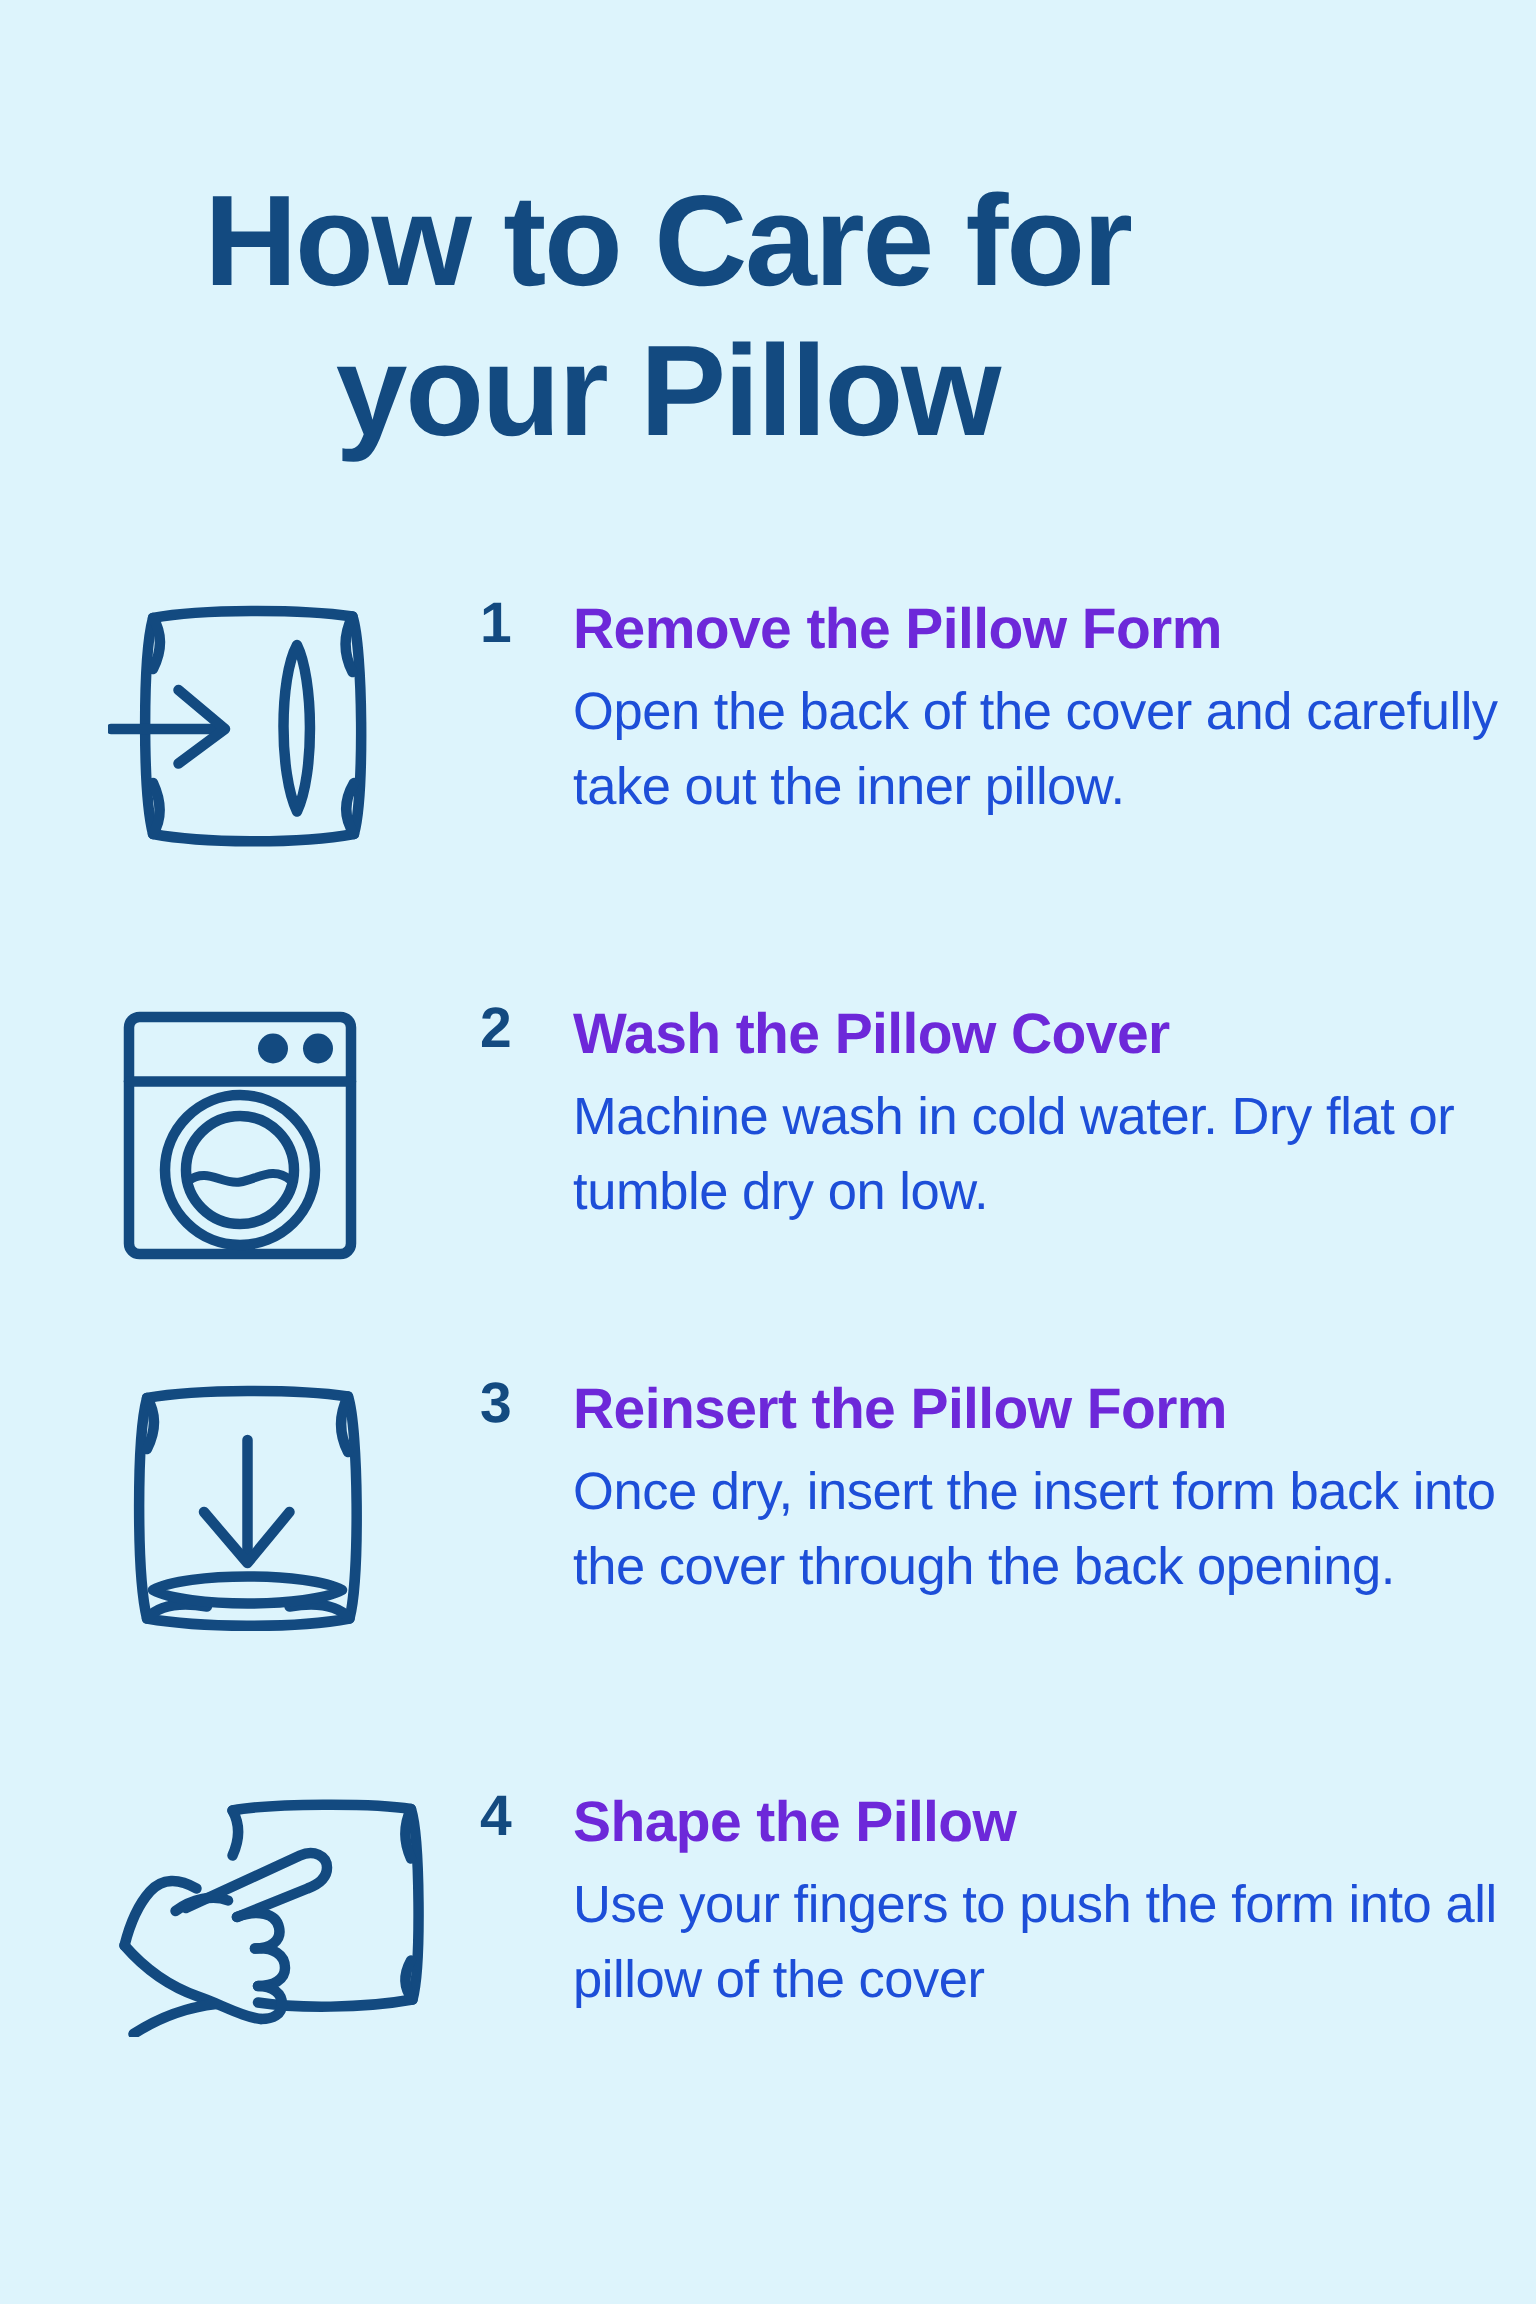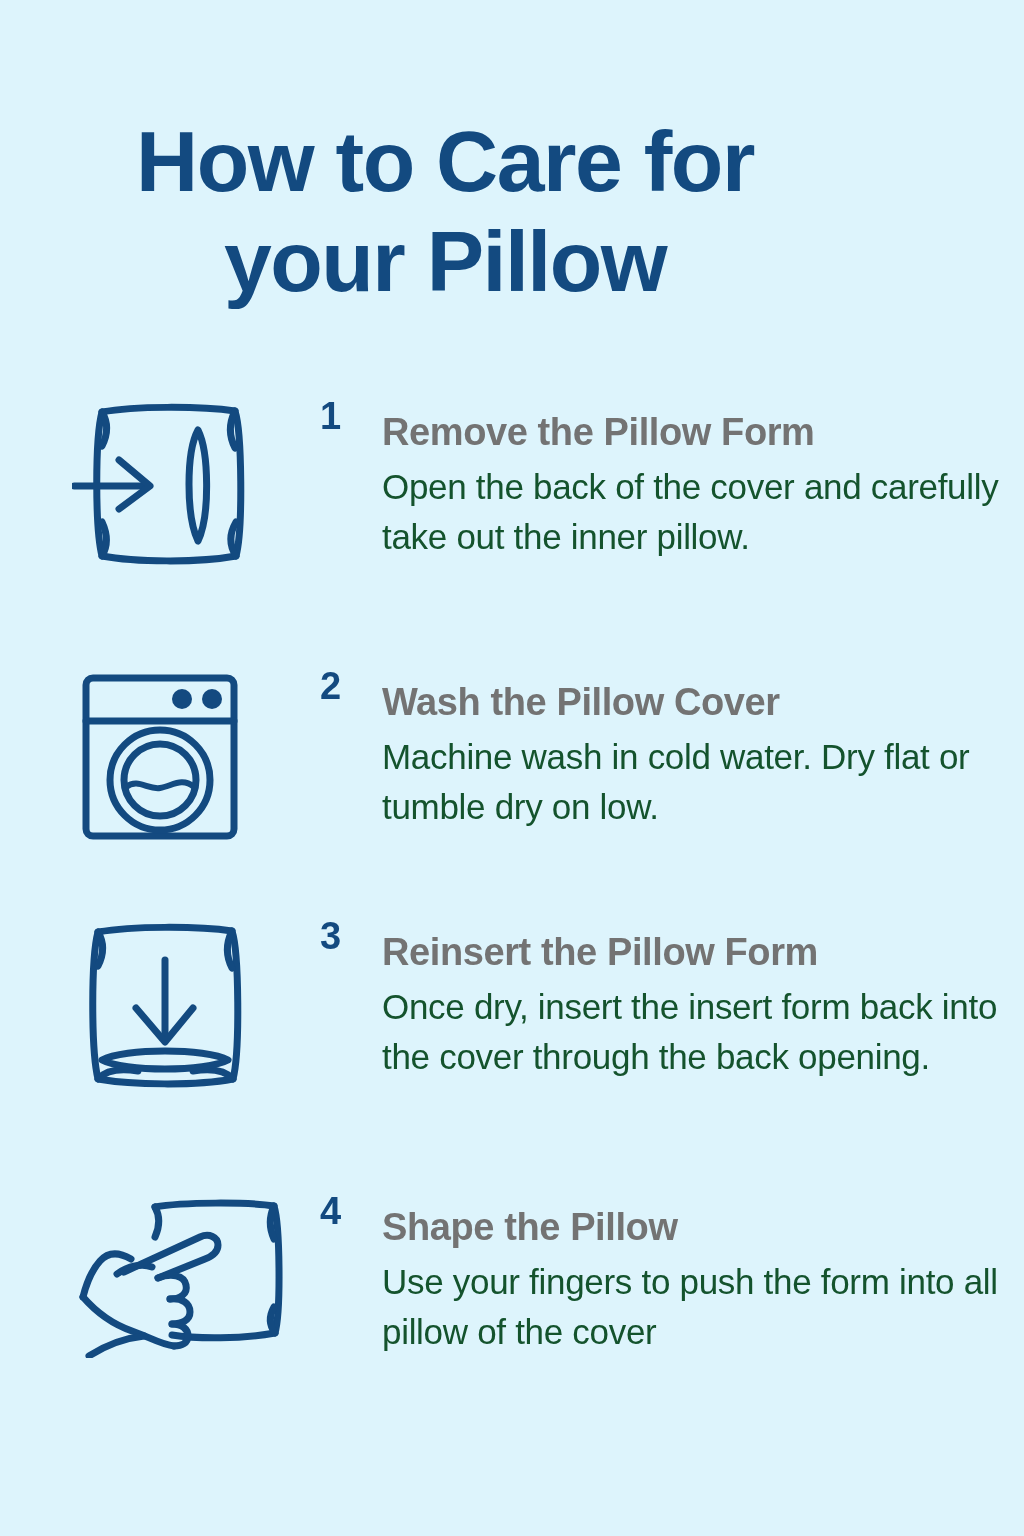--- a/index.html
+++ b/index.html
@@ -92,30 +92,30 @@
     line-height: 48px;
     color: #134a80;
   }
   .step-text {
     flex: 1 1 auto;
   }
   .step-heading {
     font-size: 38px;
     font-weight: bold;
     line-height: 48px;
-    color: #737373;
+    color: #6d28d9;
     letter-spacing: -0.4px;
-    margin: 16px 0 6px 0;
+    margin: 4px 0 6px 0;
     white-space: nowrap;
   }
   .step-body {
     font-size: 35px;
     font-weight: normal;
     line-height: 50px;
-    color: #14532d;
+    color: #1d4ed8;
     letter-spacing: -0.3px;
     margin: 0;
   }
   .step-body b,
   .step-body .em {
     font-weight: normal;
   }
 
   .stroke {
     fill: none;

